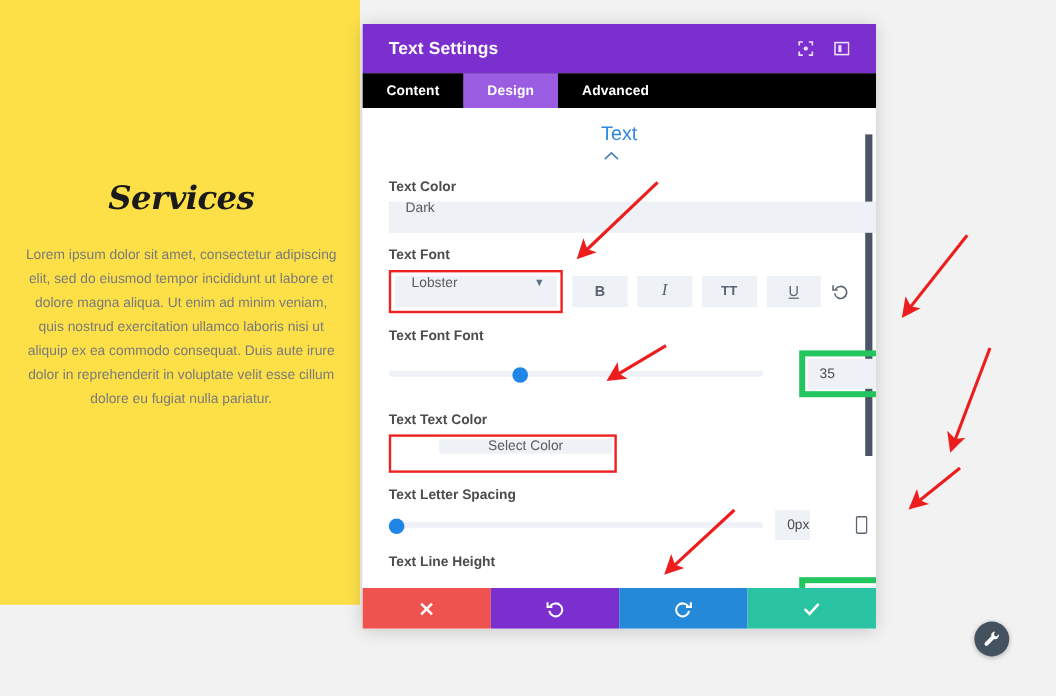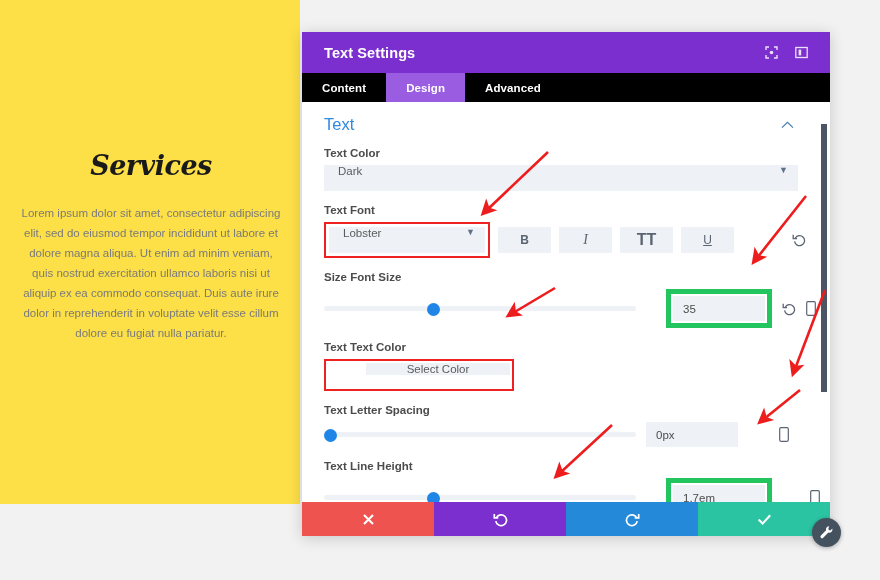--- a/index.html
+++ b/index.html
@@ -48,22 +48,22 @@
     color: #7a7a7a;
     margin: 0;
     padding: 0 6px;
     text-align: center;
   }
 
   
   #settings-modal {
     position: absolute;
     left: 302px;
-    top: 32px;
-    width: 528px;
+    top: 20px;
+    width: 428px;
     height: 504px;
     background: #ffffff;
     box-shadow: 0 2px 14px rgba(0,0,0,0.18);
     display: flex;
     flex-direction: column;
     overflow: hidden;
   }
 
   
   #modal-titlebar {
@@ -139,20 +139,21 @@
     border-radius: 0;
     cursor: pointer;
   }
 
   
   #section-header {
     display: flex;
     align-items: center;
     padding-top: 13px;
     padding-bottom: 13px;
+    flex-direction: column;
   }
   #section-title {
     color: #2f8ae0;
     font-size: 16.5px;
     flex: 1;
   }
   #section-collapse {
     color: #4a7fb5;
     font-size: 13px;
     cursor: pointer;
@@ -214,21 +215,21 @@
     display: flex;
     align-items: center;
     justify-content: center;
     font-size: 12px;
     color: #5b6472;
     cursor: pointer;
     font-weight: bold;
   }
   .style-btn.italic { font-style: italic; font-family: "Liberation Serif", serif; font-weight: normal; font-size: 14px;}
   .style-btn.underline { text-decoration: underline; font-weight: normal; }
-  .style-btn.tt { font-size: 16px; }
+  .style-btn.tt { font-size: 11px; }
 
   .reset-icon {
     width: 18px;
     height: 18px;
     color: #5b6472;
     display: flex;
     align-items: center;
     justify-content: center;
     cursor: pointer;
     font-size: 15px;
@@ -436,21 +437,21 @@
         <div class="reset-icon">
           <svg width="14" height="14" viewBox="0 0 14 14" aria-hidden="true">
             <path d="M3.2 5.2A5 5 0 1 1 2.6 8.4" fill="none" stroke="#5b6472" stroke-width="1.3"></path>
             <path d="M1.2 1.8v3.8h3.8" fill="none" stroke="#5b6472" stroke-width="1.3"></path>
           </svg>
         </div>
       </div>
     </div>
 
     <div class="field-block">
-      <div class="field-label">Size Font Size</div>
+      <div class="field-label">Text Font Font</div>
       <div class="slider-row">
         <div class="slider">
           <div class="slider-track"></div>
           <div class="slider-thumb" id="fontsize-thumb" style="left: 102.7px;"></div>
         </div>
         <div class="value-wrap-hl">
           <div class="value-box">35</div>
         </div>
         <div class="reset-icon">
           <svg width="14" height="14" viewBox="0 0 14 14" aria-hidden="true">

